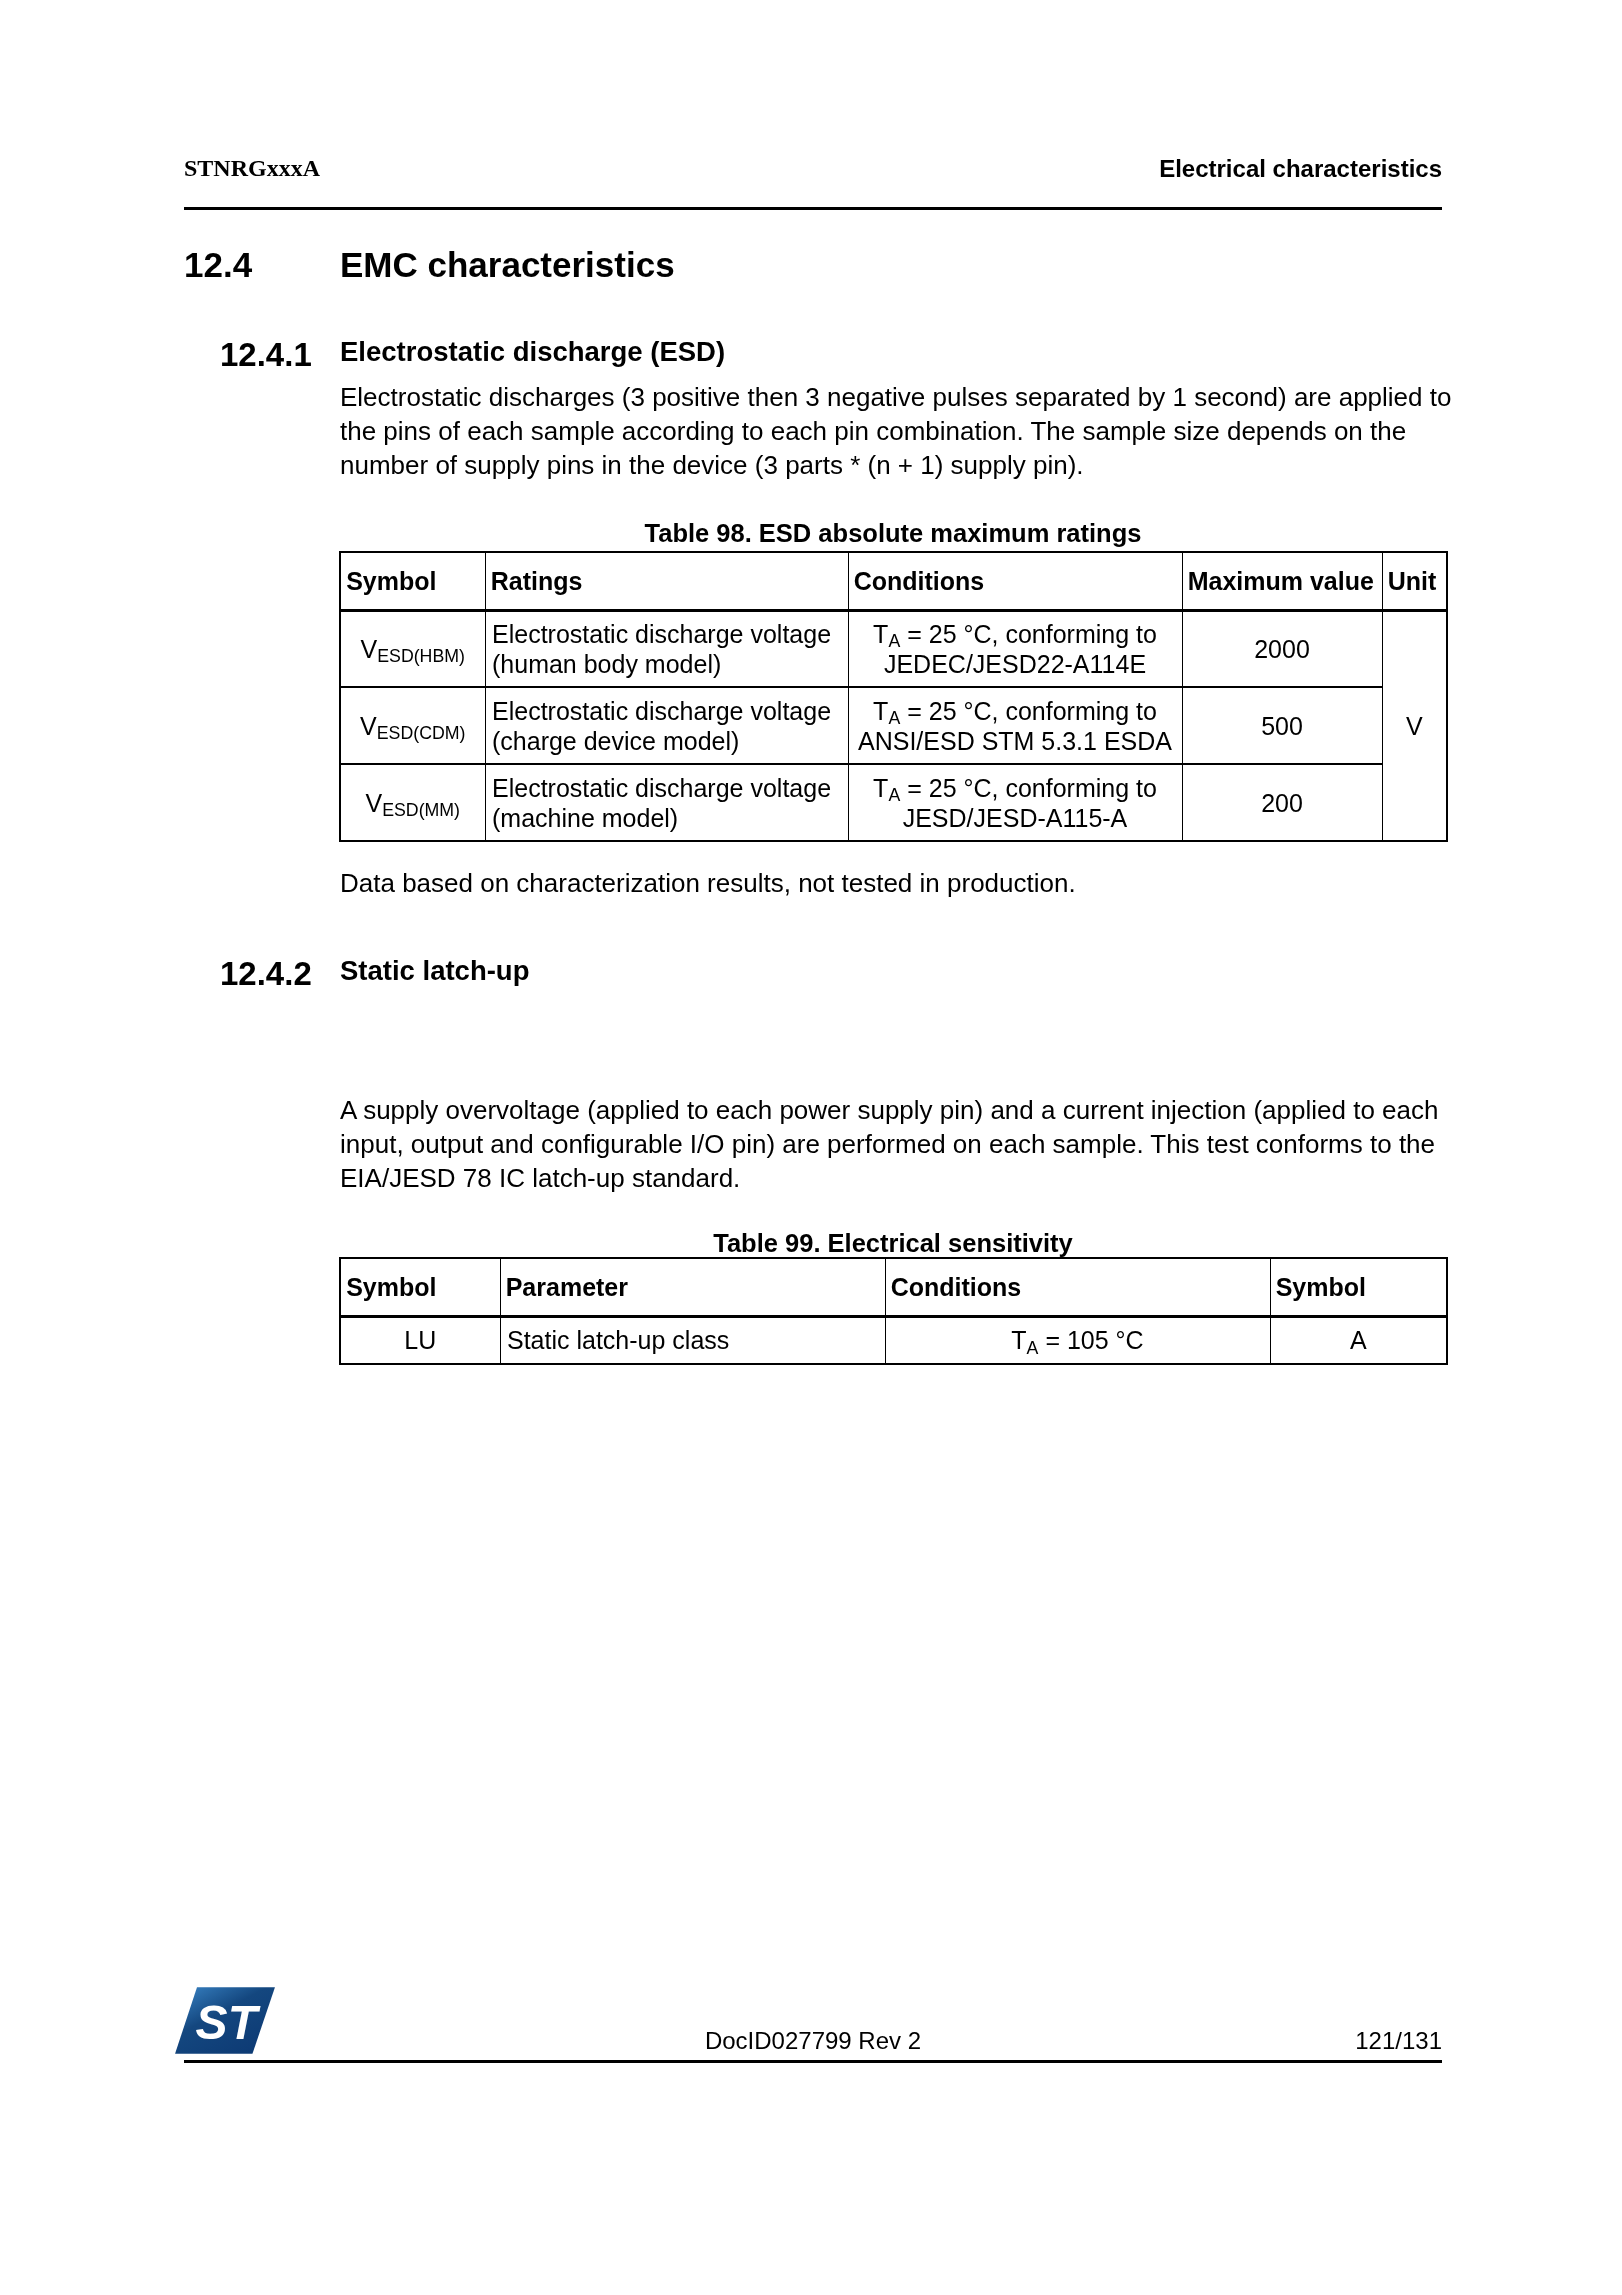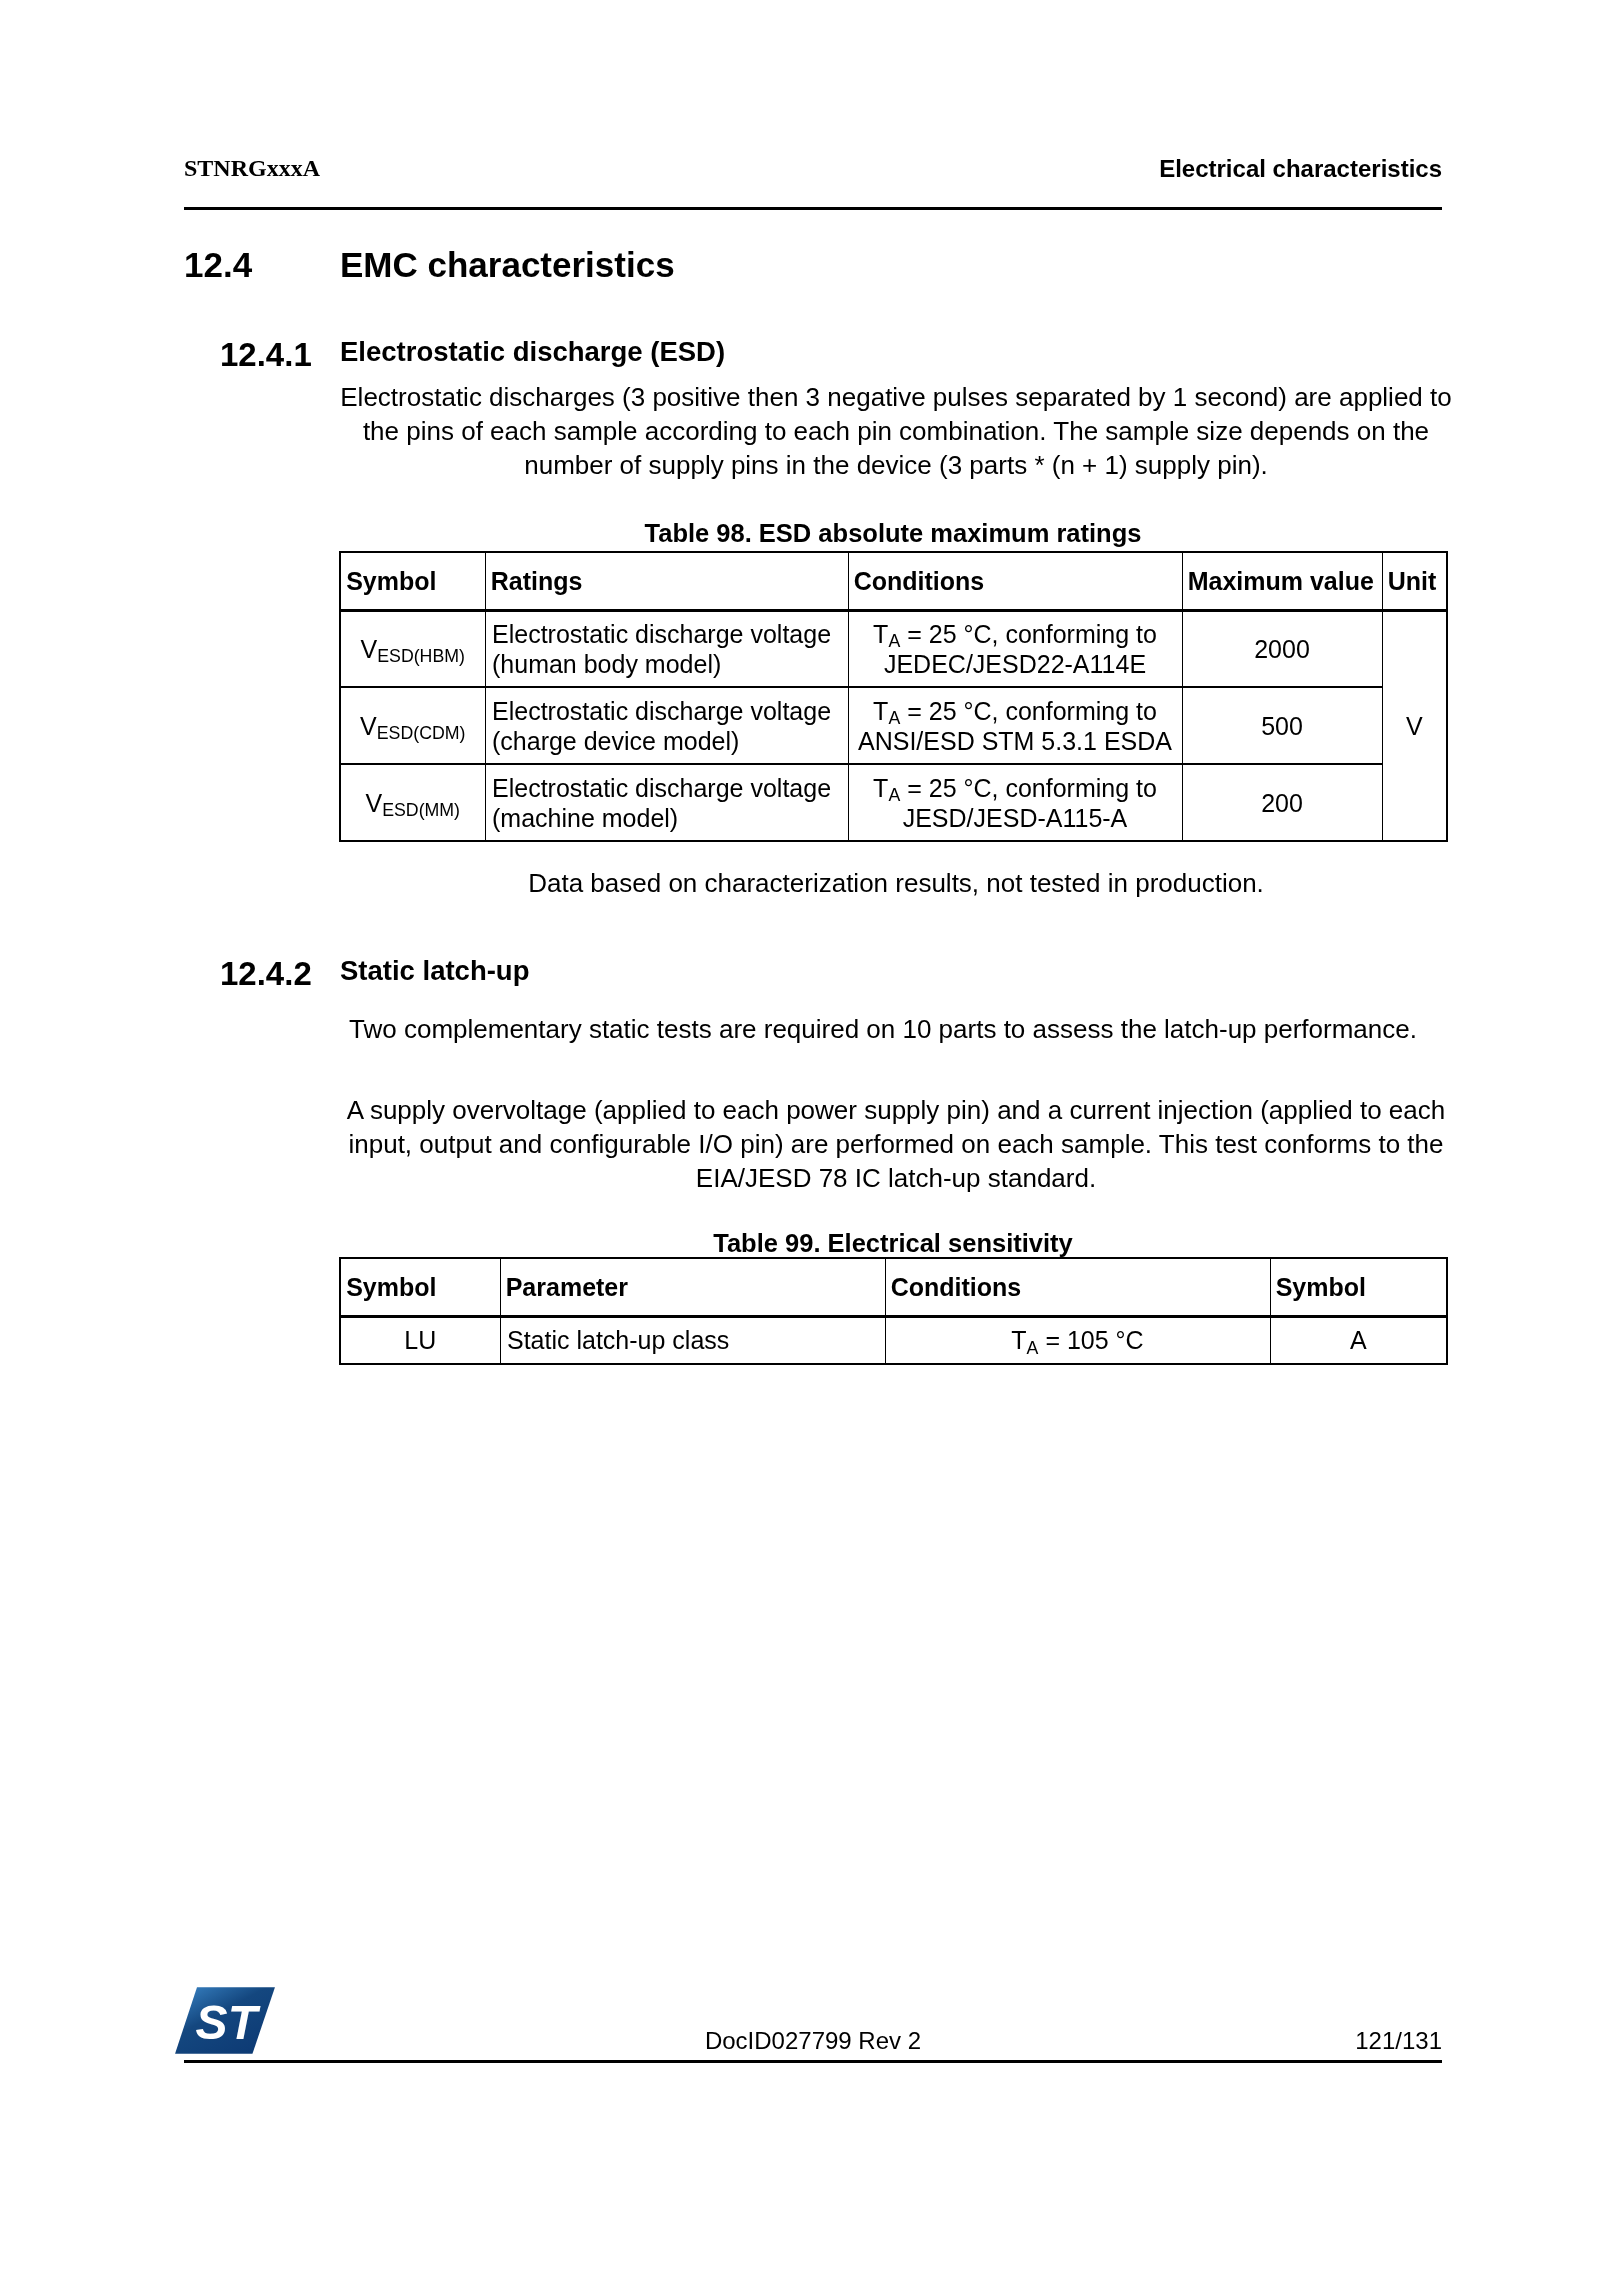--- a/index.html
+++ b/index.html
@@ -33,21 +33,21 @@
   .h1 .num { position: absolute; left: 184px; font-size: 35px; font-weight: bold; }
   .h1 .ttl { position: absolute; left: 340px; font-size: 35px; font-weight: bold; }
   .h2 { position: absolute; left: 0; width: 100%; }
   .h2 .num { position: absolute; left: 184px; font-size: 33px; font-weight: bold; margin-left: 36px; }
   .h2 .ttl { position: absolute; left: 340px; font-size: 27.5px; font-weight: bold; }
   .h2a { top: 336px; }
   .h2b { top: 955px; }
   
   .para {
     position: absolute; left: 340px; width: 1112px;
-    font-size: 26px; line-height: 34px; text-align: center;
+    font-size: 26px; line-height: 34px;
   }
   .p1 { top: 380px; }
   .note { top: 866px; }
   .p2 { top: 1012px; width: 1086px; }
   .p3 { top: 1093px; }
   
   .tbl-title {
     position: absolute; left: 340px; width: 1106px;
     text-align: center; font-size: 25.5px; font-weight: bold;
   }
@@ -175,21 +175,20 @@
     </tbody>
   </table>
 
   <div class="para note">Data based on characterization results, not tested in production.</div>
 
   <div class="h2 h2b">
     <span class="num">12.4.2</span>
     <span class="ttl">Static latch-up</span>
   </div>
 
-  <div class="para p2">Two complementary static tests are required on 10 parts to assess the latch-up performance.</div>
   <div class="para p3">A supply overvoltage (applied to each power supply pin) and a current injection (applied to each input, output and configurable I/O pin) are performed on each sample. This test conforms to the EIA/JESD 78 IC latch-up standard.</div>
 
   <div class="tbl-title t99-title">Table 99. Electrical sensitivity</div>
   <table class="dtable t99">
     <colgroup>
       <col style="width:160px">
         <col style="width:385px">
         <col style="width:385px">
         <col style="width:177px">
     </colgroup>

